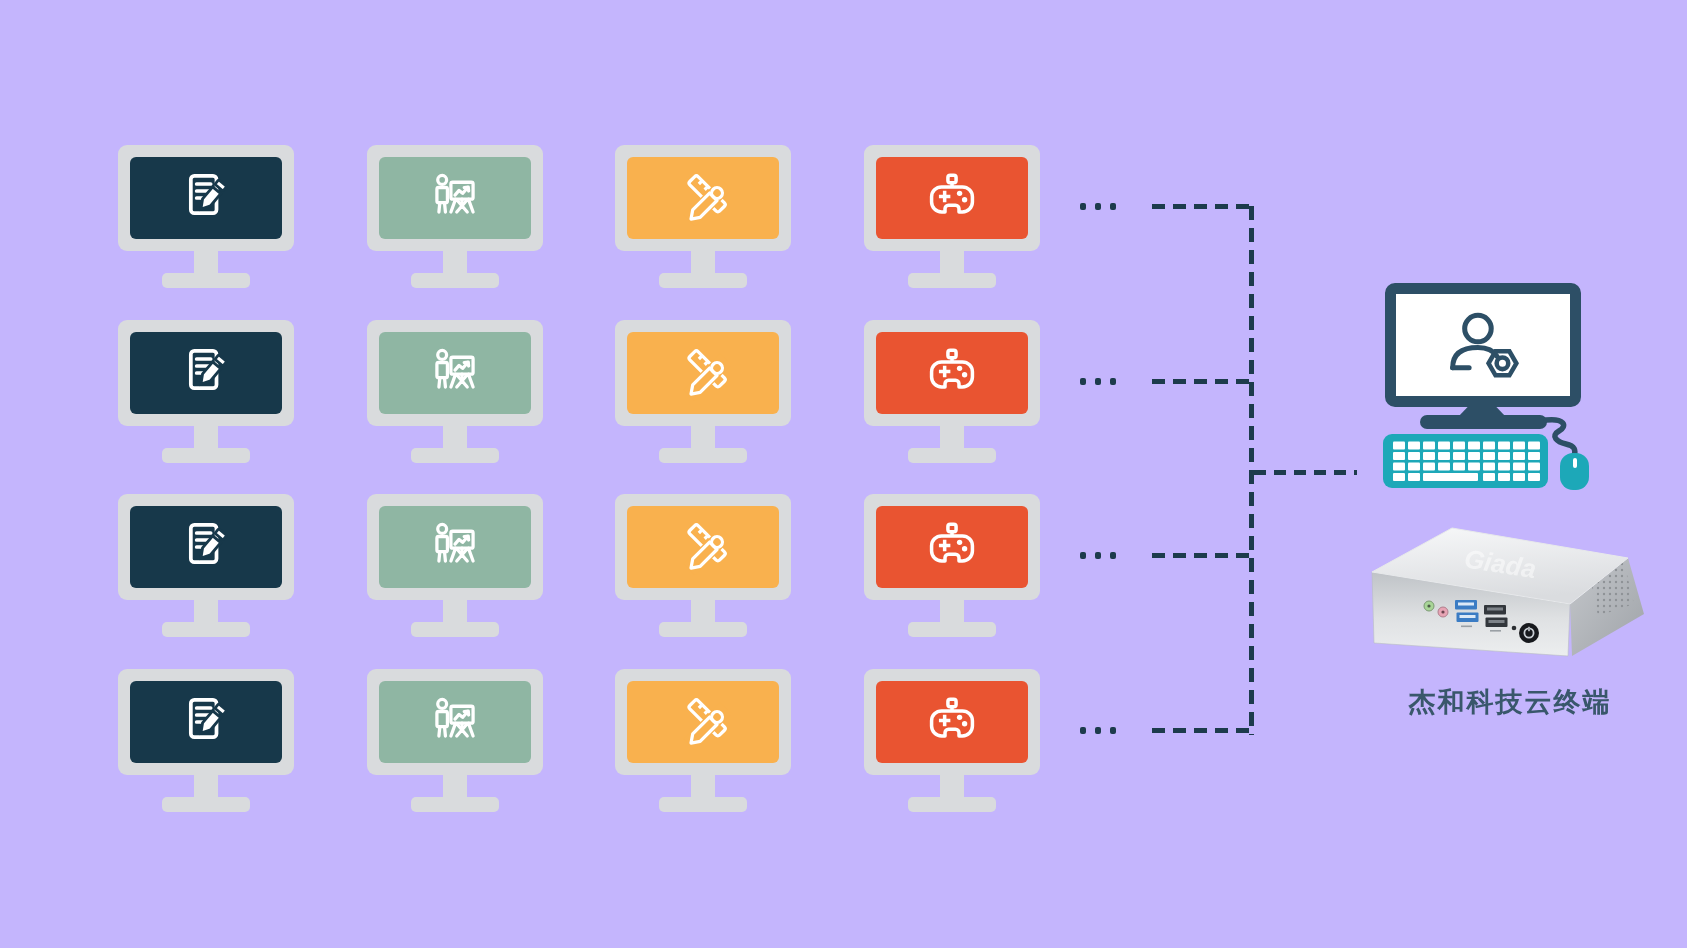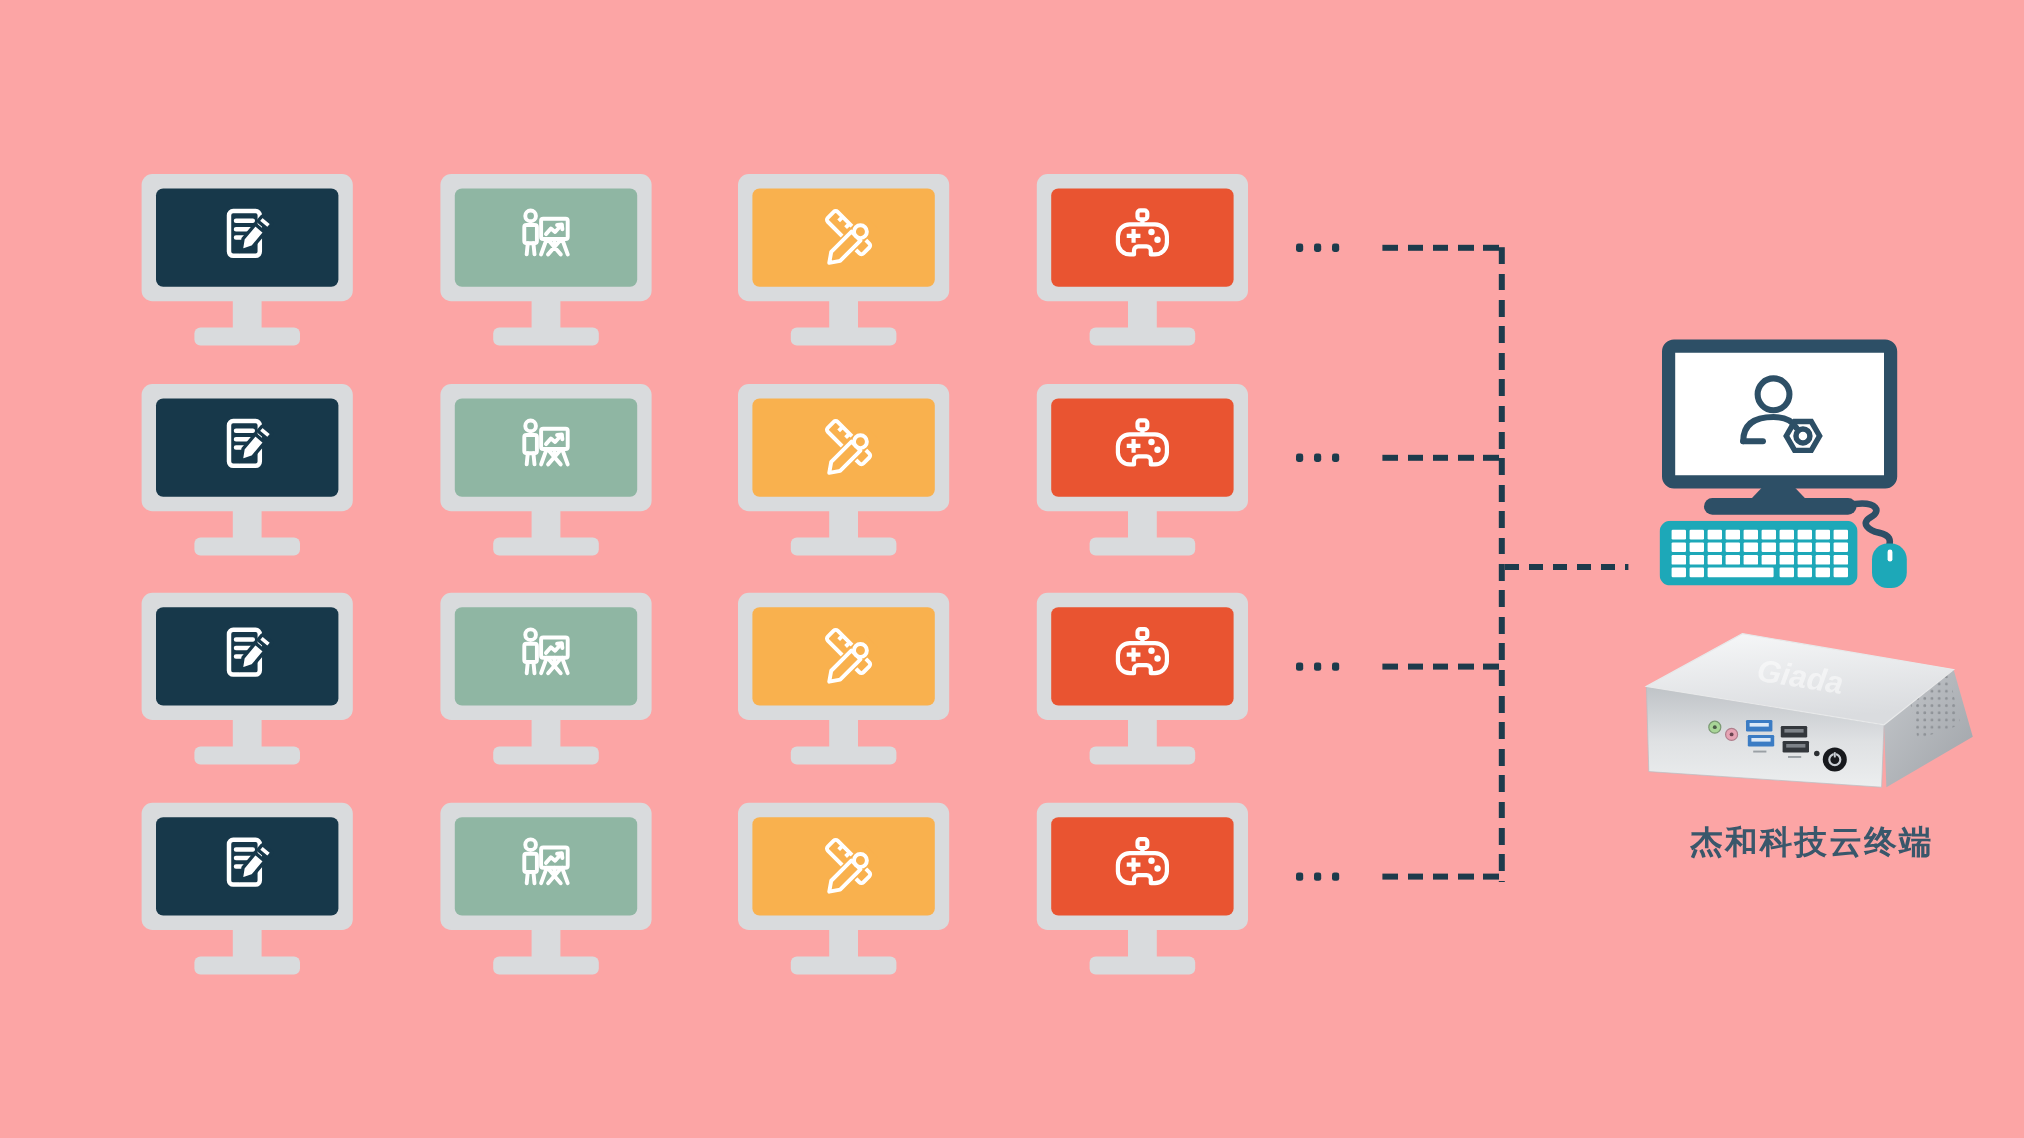--- a/index.html
+++ b/index.html
@@ -1,16 +1,16 @@
 <!DOCTYPE html>
 <html><head>
 <meta charset="utf-8">
 <style>
   html,body{margin:0;padding:0;background:#fff;}
-  #stage{position:relative;width:1687px;height:948px;background:#fca5a5;overflow:hidden;
+  #stage{position:relative;width:1687px;height:948px;background:#c4b5fd;overflow:hidden;
          font-family:"Liberation Sans",sans-serif;}
   #stage *{box-sizing:border-box;}
 
   
   .monitor{position:absolute;width:176px;height:150px;}
   .bezel{position:absolute;left:0;top:0;width:176px;height:106px;background:var(--frame);
          border-radius:9px;display:flex;align-items:center;justify-content:center;}
   .screen{width:152px;height:82px;border-radius:6px;display:flex;align-items:center;justify-content:center;}
   .mi{width:56px;height:56px;}
   .neck{position:absolute;left:76px;top:102px;width:24px;height:28px;background:var(--frame);}

